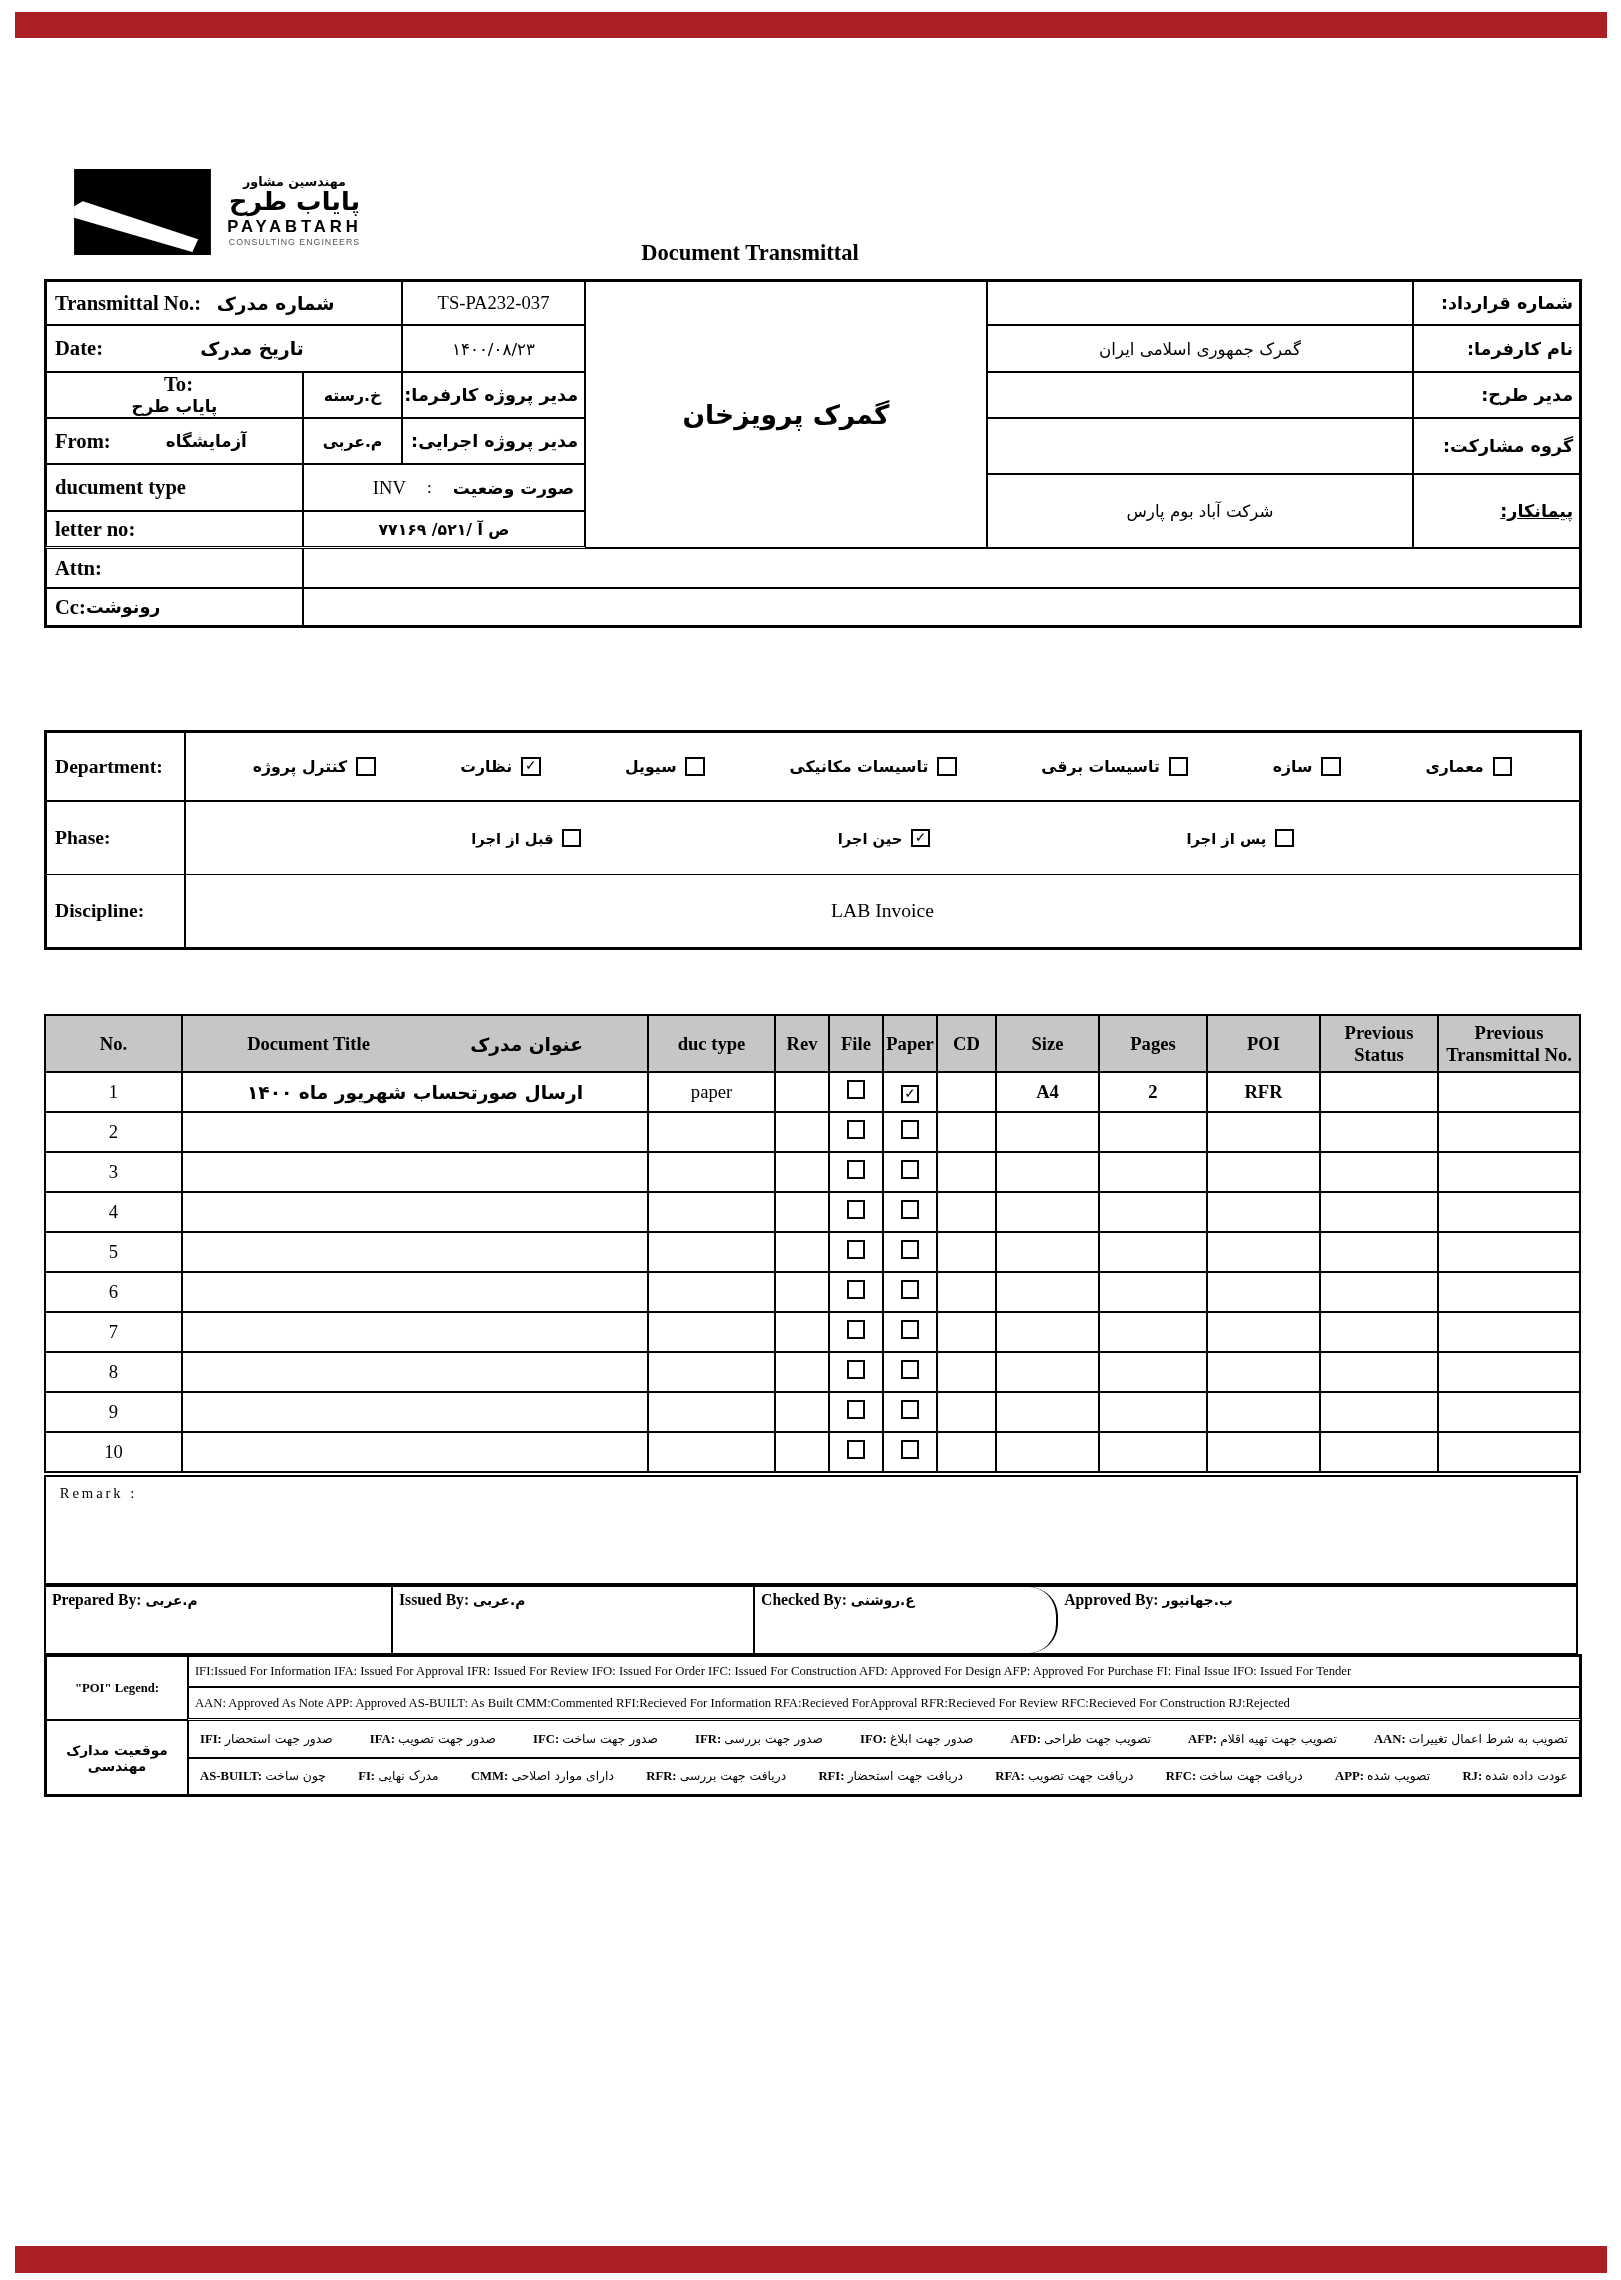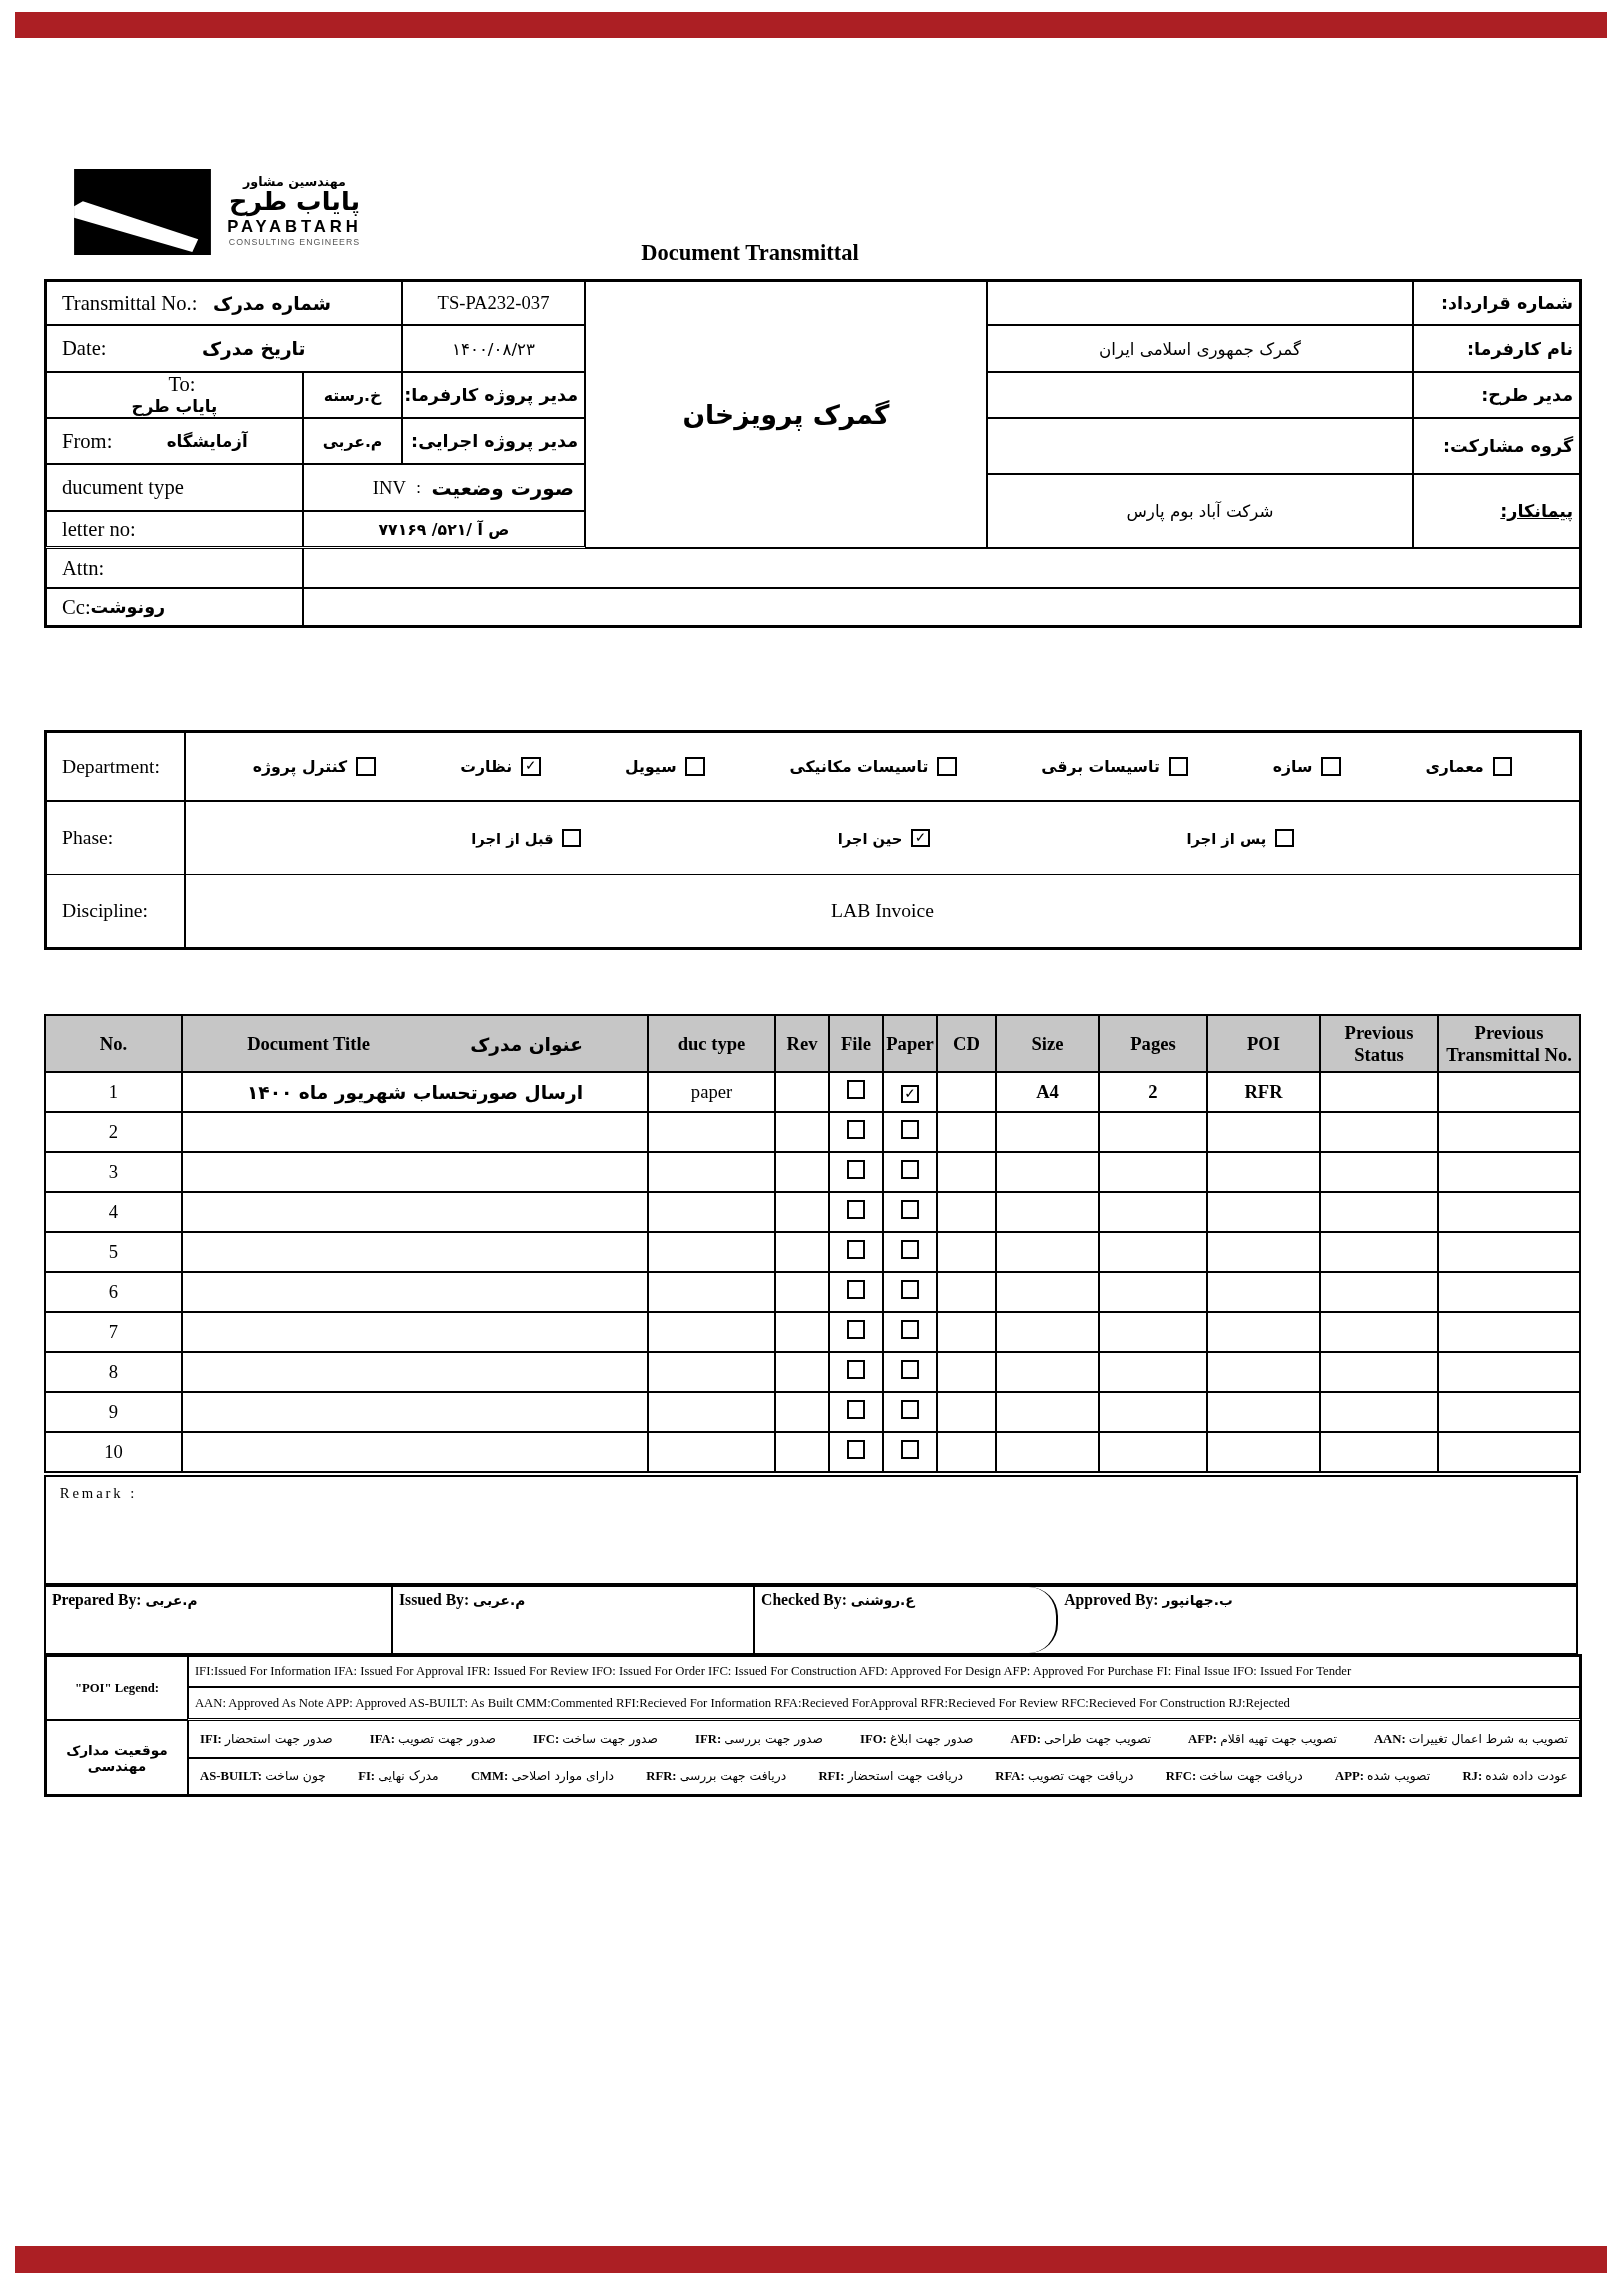--- a/index.html
+++ b/index.html
@@ -12,21 +12,21 @@
   .logo-mark{position:absolute;left:74px;top:169px;width:137px;height:86px;}
   .logo-txt{position:absolute;left:216px;top:174px;width:157px;text-align:center;}
   .logo-fa1{font-size:12.7px;font-weight:bold;}
   .logo-fa2{font-size:25.5px;font-weight:bold;line-height:25.5px;}
   .logo-en{font-size:16.7px;font-weight:bold;letter-spacing:3.9px;font-family:"Liberation Sans",sans-serif;margin-top:2px;}
   .logo-sub{font-size:8.8px;letter-spacing:1px;color:#555;font-family:"Liberation Sans",sans-serif;}
   .title{position:absolute;left:0;top:192px;width:1500px;text-align:center;font-size:22.5px;font-weight:bold;margin-top:48px;}
   
   .info{position:absolute;left:44px;top:279px;width:1534px;height:345px;border:2px solid #000;box-sizing:content-box;}
   .c{position:absolute;border:1px solid #000;box-sizing:border-box;display:flex;align-items:center;overflow:hidden;background:#fff;}
-  .lab-en{font-size:20.6px;font-weight:normal;padding-left:15px;white-space:nowrap;}
+  .lab-en{font-size:20.6px;font-weight:bold;padding-left:8px;white-space:nowrap;}
   .val{justify-content:center;font-size:18.6px;}
   .fa-lab{direction:rtl;justify-content:flex-start;padding-right:5.9px;font-size:17.6px;font-weight:bold;}
   .big-cell{justify-content:center;font-size:26.5px;font-weight:bold;}
   
   .dept{position:absolute;left:44px;top:730px;width:1534px;height:216px;border:2px solid #000;}
   .dept .c{font-size:19.6px;}
   .opts{direction:rtl;justify-content:space-around;padding:0 24.5px;}
   .opt{display:inline-flex;align-items:center;gap:8.8px;font-size:15.7px;font-weight:bold;}
   .cb{display:inline-block;width:15.7px;height:15.7px;border:2px solid #000;background:#fff;
       line-height:13.7px;text-align:center;font-size:13.7px;font-family:"DejaVu Sans",sans-serif;color:#000;flex:0 0 auto;}
@@ -102,21 +102,21 @@
       <span class="lab-en">From:</span>
       <span class="fa b" style="font-size:16.7px;margin:0 auto;">آزمایشگاه</span>
     </div>
     <div class="c val fa b" style="left:257px;top:137px;width:99px;height:46px;font-size:15.7px;">م.عربی</div>
     <div class="c fa-lab fa" style="left:356px;top:137px;width:183px;height:46px;">مدیر پروژه اجرایی:</div>
 
     <div class="c lab-en" style="left:0;top:183px;width:257px;height:47px;">ducument type</div>
     <div class="c" style="left:257px;top:183px;width:282px;height:47px;justify-content:space-between;padding:0 9.8px;">
       <span style="font-size:18.6px;padding-left:59px;">INV</span>
       <span style="font-size:16.7px;">:</span>
-      <span class="fa b" style="font-size:20px;">صورت وضعیت</span>
+      <span class="fa b" style="font-size:17px;">صورت وضعیت</span>
     </div>
 
     <div class="c lab-en" style="left:0;top:230px;width:257px;height:36px;">letter no:</div>
     <div class="c val fa b" dir="rtl" style="left:257px;top:230px;width:282px;height:36px;font-size:15.7px;">ص آ /۵۲۱/ ۷۷۱۶۹</div>
 
     <div class="c lab-en" style="left:0;top:267px;width:257px;height:40px;">Attn:</div>
     <div class="c" style="left:257px;top:267px;width:1277px;height:40px;"></div>
 
     <div class="c" style="left:0;top:307px;width:257px;height:38px;">
       <span class="lab-en">Cc:</span>

